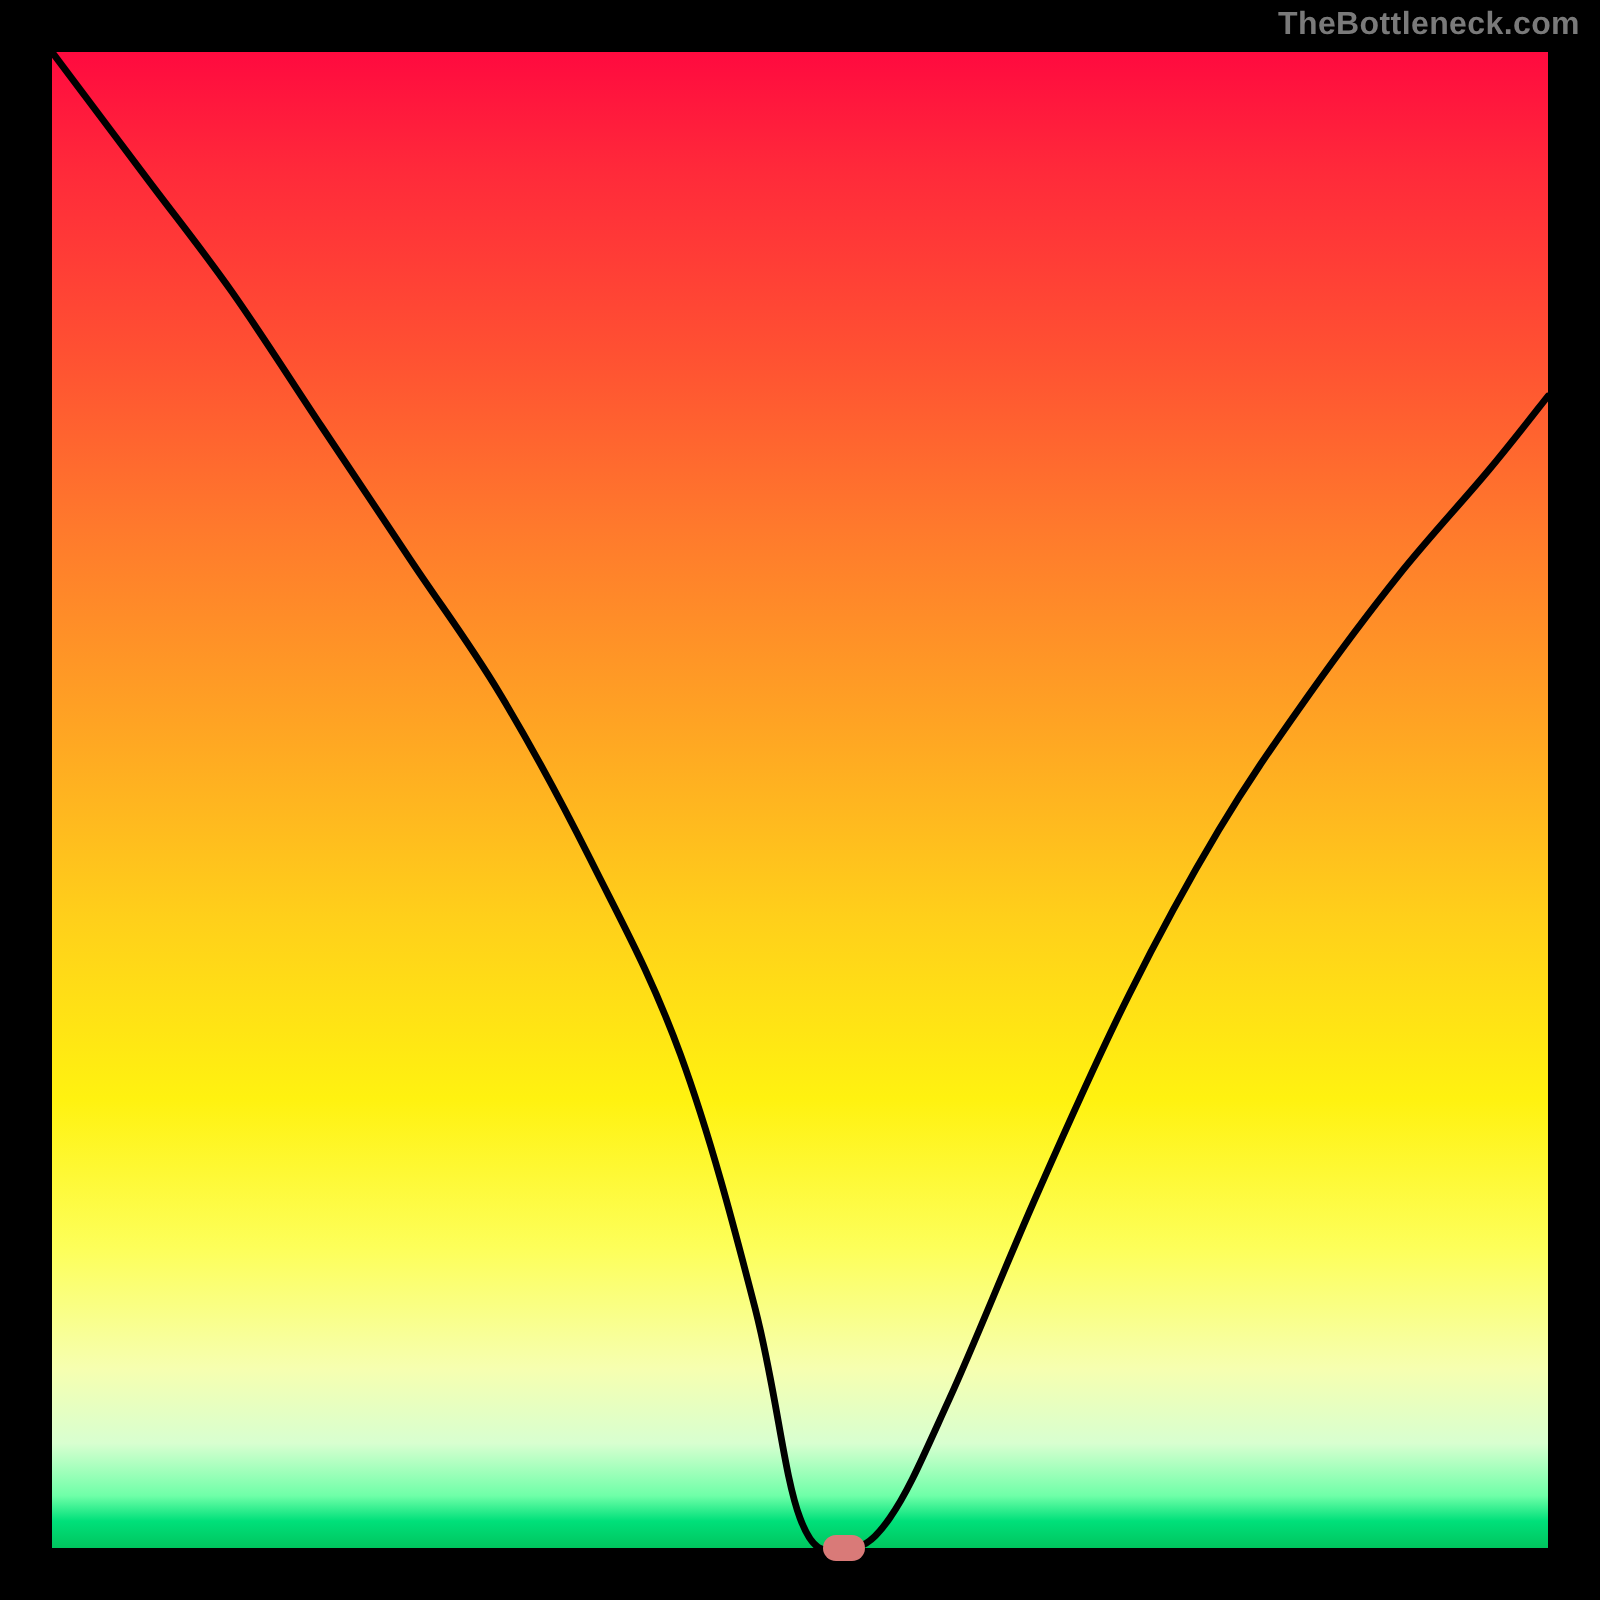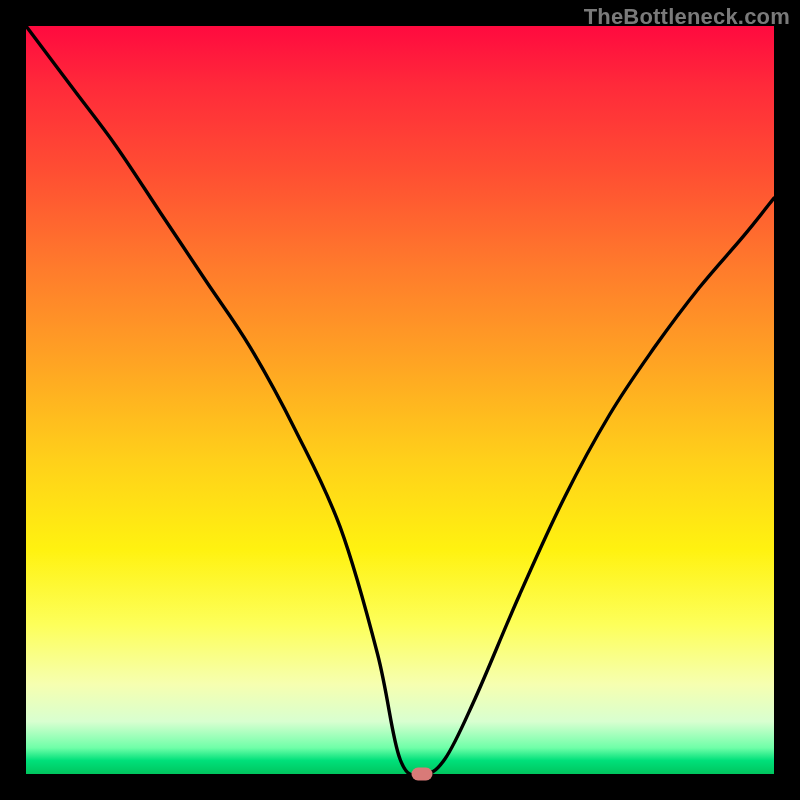--- a/index.html
+++ b/index.html
@@ -38,21 +38,21 @@
       #6fffa8 96.5%,
       #00e07a 98.2%,
       #00c55e 100%
     );
   }
   .watermark {
     position: absolute;
     top: 4px;
     right: 10px;
     font-family: Arial, Helvetica, sans-serif;
-    font-size: 22px;
+    font-size: 16px;
     font-weight: 600;
     color: #7a7a7a;
     letter-spacing: 0.2px;
     user-select: none;
   }
   svg.curve {
     position: absolute;
     left: 0;
     top: 0;
     width: 748px;

